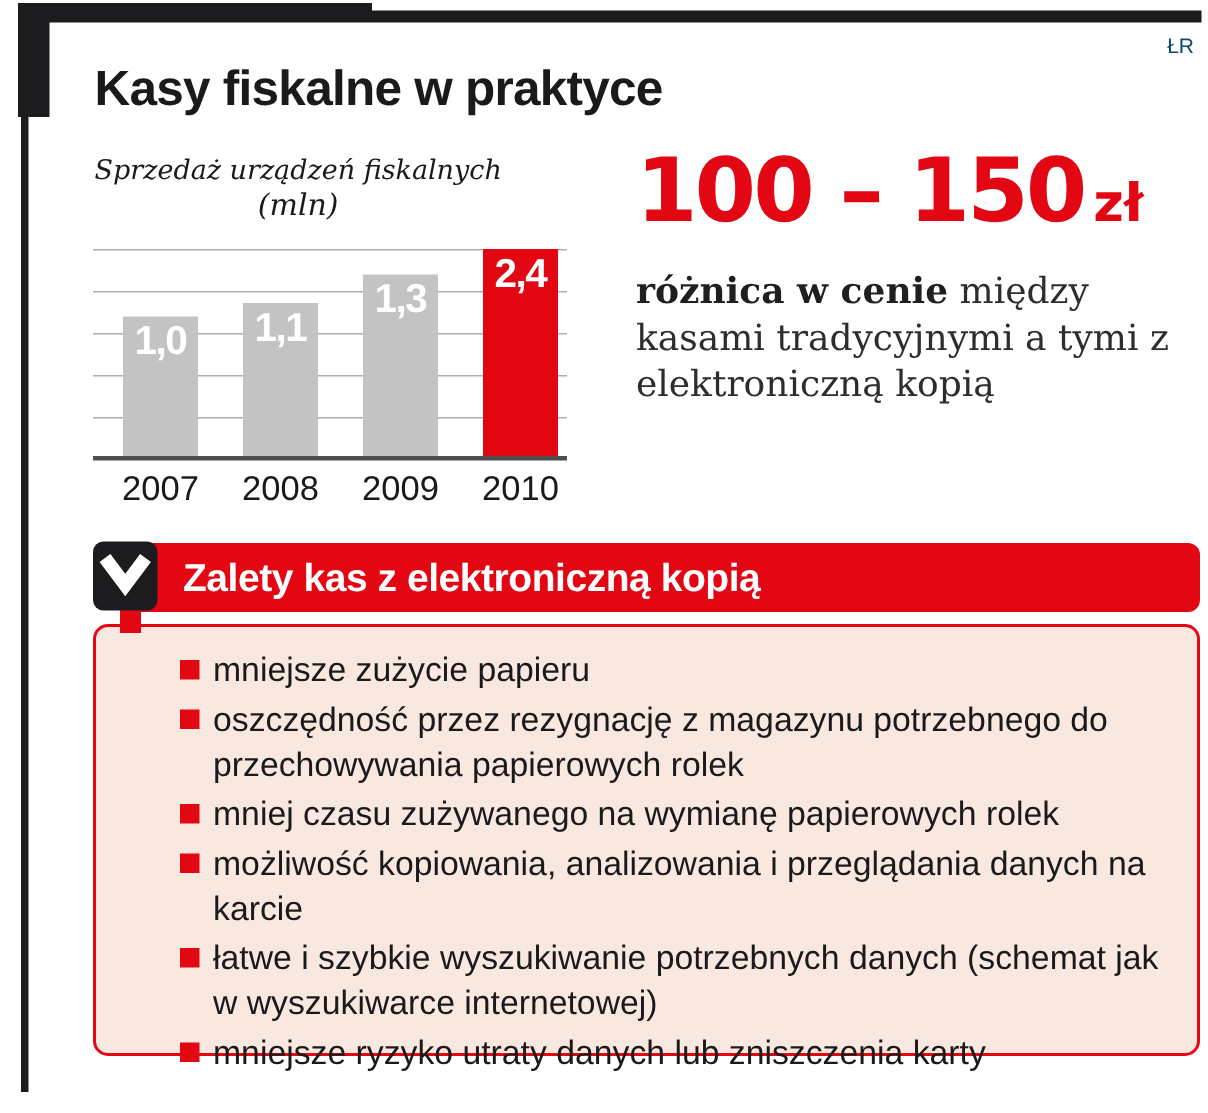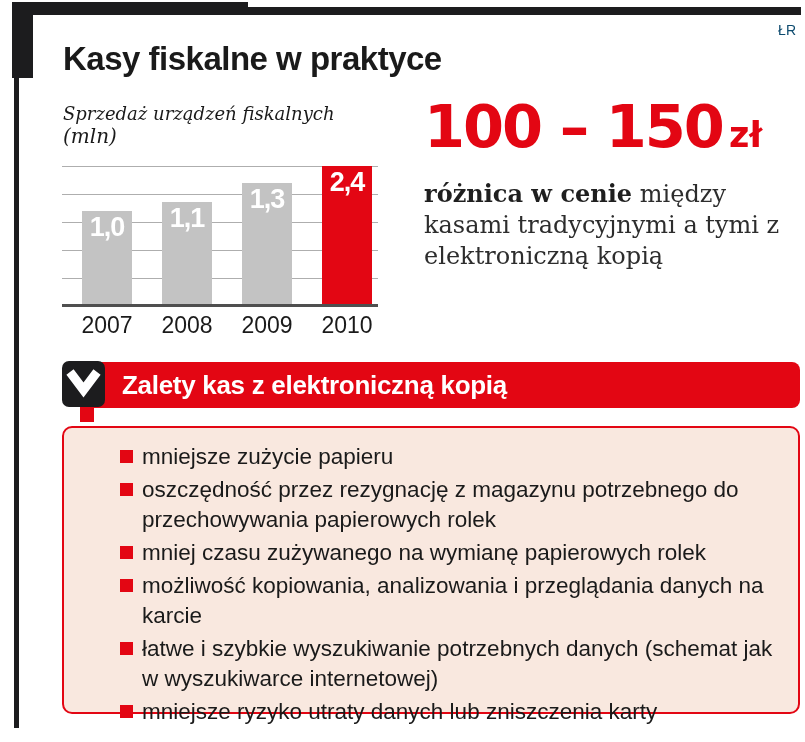--- a/index.html
+++ b/index.html
@@ -15,21 +15,21 @@
   #frame-top-thin{left:248px;top:7px;width:553px;height:8px;}
   #frame-left-thick{left:12px;top:2px;width:21px;height:76px;}
   #frame-left-thin{left:14px;top:78px;width:5px;height:650px;}
 
   
   #page-title{left:63px;top:40px;font-size:33px;font-weight:bold;letter-spacing:-0.5px;}
   #credit{left:760px;top:22px;width:36px;text-align:right;font-size:14px;color:#0c4a6e;}
 
   
   #chart-subtitle{left:63px;top:103px;font-family:"DejaVu Serif",serif;font-style:italic;
-    font-size:18px;line-height:22px;}
+    font-size:18px;line-height:22px;text-align:center;}
   #chart-subtitle .unit{font-size:20px;font-style:italic;}
 
   
   #chart-plot{left:62px;top:166px;width:316px;height:141px;}
   .gridline{position:absolute;left:0;width:316px;height:1px;background:#aeaeae;}
   #chart-baseline{position:absolute;left:0;bottom:0;width:316px;height:3px;background:#4f4f4f;}
   .bar{position:absolute;bottom:3px;width:50px;background:#c3c3c3;}
   .bar.bar-hl{background:#e30613;}
   .bar-label{position:absolute;top:1px;left:0;width:100%;text-align:center;
     color:#ffffff;font-weight:bold;font-size:27px;letter-spacing:-1px;}
@@ -48,21 +48,21 @@
 
   
   #advantages-band{left:76px;top:362px;width:724px;height:46px;background:#e30613;border-radius:8px;}
   #advantages-header{position:absolute;left:46px;top:0;height:60px;line-height:46px;
     color:#ffffff;font-weight:bold;font-size:26px;letter-spacing:-0.3px;}
   #chevron-box{left:62px;top:361px;width:43px;height:46px;background:#1c1c1e;border-radius:7px;z-index:3;}
   #chevron-box svg{position:absolute;left:4px;top:7px;}
   #band-connector{left:80px;top:404px;width:14px;height:18px;background:#e30613;z-index:2;}
 
   
-  #advantages-panel{left:62px;top:426px;width:738px;height:288px;background:#f9e8df;
+  #advantages-panel{left:62px;top:416px;width:738px;height:288px;background:#f9e8df;
     border:2px solid #e30613;border-radius:10px;box-sizing:border-box;}
   #advantages-list{margin:0;padding:14px 14px 0 56px;list-style:none;}
   #advantages-list li{display:flex;align-items:flex-start;margin-bottom:3px;
     font-size:22.5px;line-height:30px;color:#1a1a1a;}
   .bullet{flex:0 0 13px;width:13px;height:13px;background:#e30613;margin:8px 9px 0 0;}
 </style>
 </head>
 <body>
 
 <div id="canvas">

